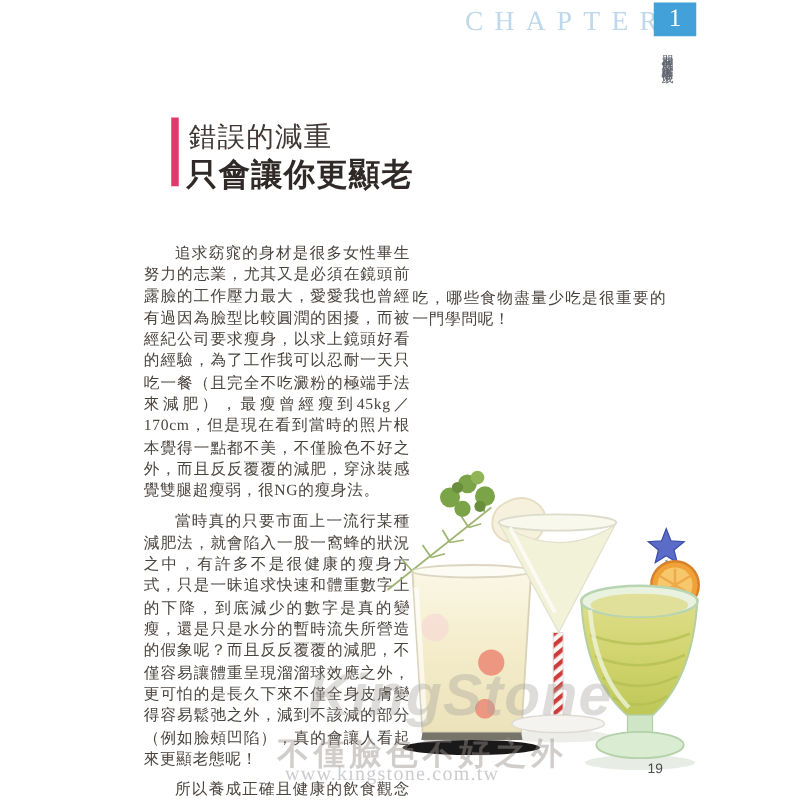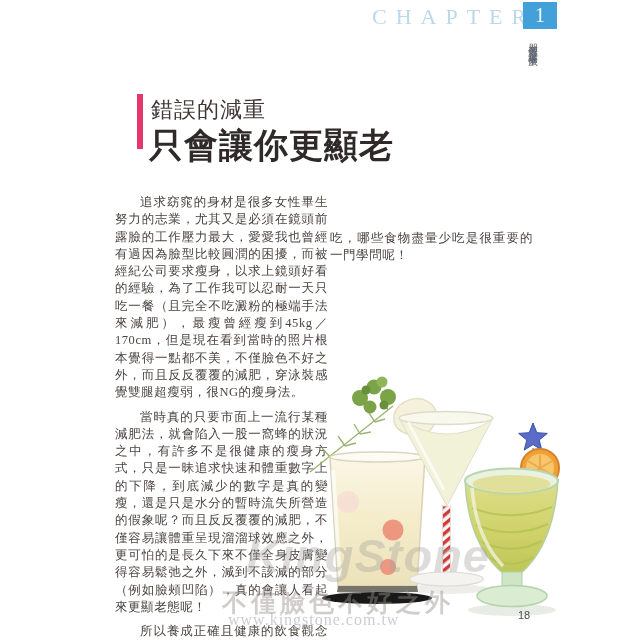--- a/index.html
+++ b/index.html
@@ -34,21 +34,21 @@
     position: absolute; left: 137px; top: 94px; width: 6px; height: 55px;
   }
   .title-line1 {
     position: absolute; left: 151px; top: 95px;
     font-family: "Liberation Sans", sans-serif;
     font-size: 22px; font-weight: 500; color: #3f3835; letter-spacing: 1px;
   }
   .title-line2 {
     position: absolute; left: 149px; top: 123px;
     font-family: "Liberation Sans", sans-serif;
-    font-size: 34px; font-weight: 800; color: #2f2a28; letter-spacing: 1px;
+    font-size: 25px; font-weight: 800; color: #2f2a28; letter-spacing: 1px;
   }
   
   .col {
     position: absolute; top: 194px;
     font-family: "Liberation Serif", serif;
     font-size: 12.5px; line-height: 17.3px; letter-spacing: 0.55px;
     color: #4a443f; text-align: justify; text-justify: inter-ideograph;
   }
   .col-left  { left: 115px; width: 213px; }
   .col-right { left: 330px; width: 203px; margin-top: 36px; }
@@ -187,15 +187,15 @@
     <p>所以養成正確且健康的飲食觀念是很重要的，讓你自己有概念哪種食物可以</p>
   </div>
   <div class="col col-right">
     <p class="no-indent">吃，哪些食物盡量少吃是很重要的一門學問呢！</p>
   </div>
 
   <div class="wm-brand">KingStone</div>
   <div class="wm-store">不僅臉色不好之外</div>
   <div class="wm-url">www.kingstone.com.tw</div>
 
-  <div class="page-num">18</div>
+  <div class="page-num">19</div>
 
 </div>
 
 </body></html>

